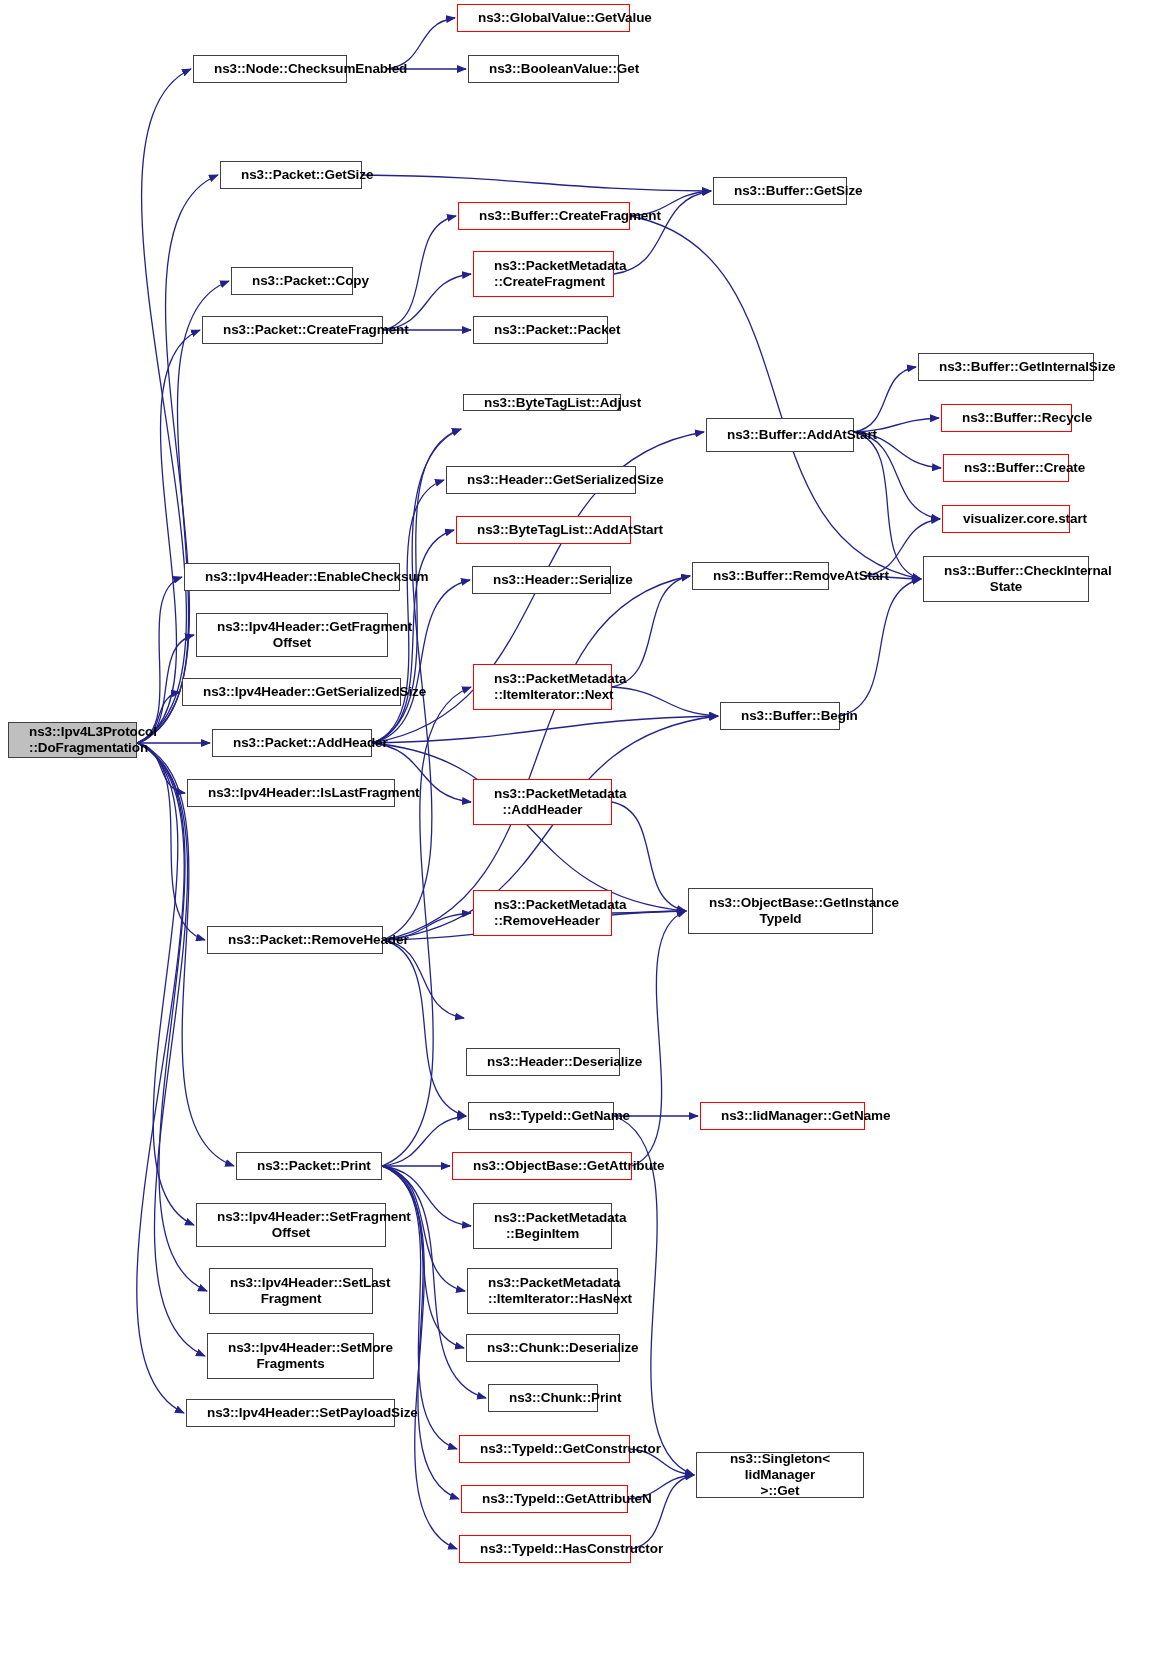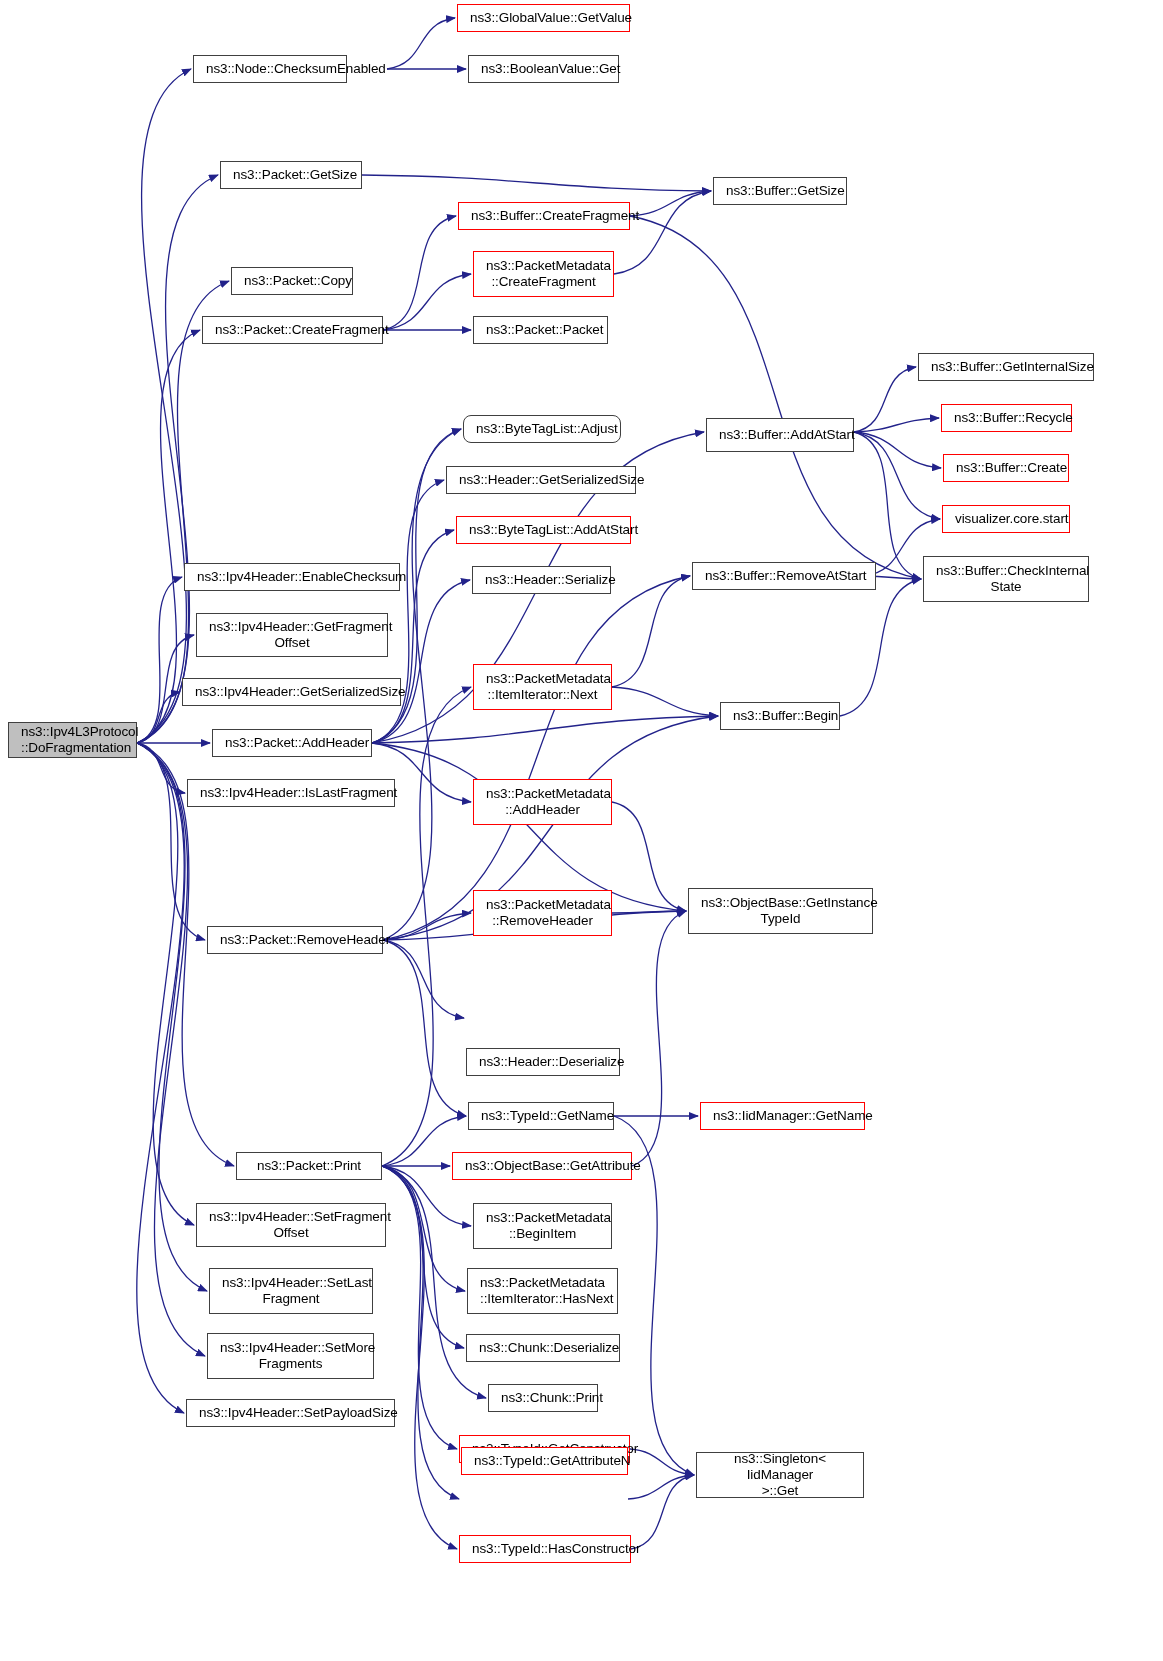--- a/index.html
+++ b/index.html
@@ -30,22 +30,23 @@
     align-items: center;
     justify-content: center;
     text-align: center;
     background: #ffffff;
     border: 1px solid #404040;
     font-size: 13.5px;
     line-height: 16px;
     color: #000000;
     letter-spacing: -0.1px;
     white-space: pre-line;
-    padding: 0 12px;
+    padding: 0 20px;
     z-index: 5;
+    font-weight: bold;
   }
   .node.red {
     border: 1px solid #ff0000;
   }
   .node.root {
     background: #bfbfbf;
     border: 1px solid #404040;
   }
   .node-label {
     display: block;
@@ -144,25 +145,25 @@
       <div class="node" style="left: 231px; top: 267px; width: 122px; height: 28px;"><span class="node-label">ns3::Packet::Copy</span></div>
       <div class="node red" style="left: 473px; top: 251px; width: 141px; height: 46px;"><span class="node-label">ns3::PacketMetadata
 ::CreateFragment</span></div>
       <div class="node" style="left: 202px; top: 316px; width: 181px; height: 28px;"><span class="node-label">ns3::Packet::CreateFragment</span></div>
       <div class="node" style="left: 473px; top: 316px; width: 135px; height: 28px;"><span class="node-label">ns3::Packet::Packet</span></div>
       <div class="node" style="left: 918px; top: 353px; width: 176px; height: 28px;"><span class="node-label">ns3::Buffer::GetInternalSize</span></div>
       <div class="node" style="left: 706px; top: 418px; width: 148px; height: 34px;"><span class="node-label">ns3::Buffer::AddAtStart</span></div>
       <div class="node red" style="left: 941px; top: 404px; width: 131px; height: 28px;"><span class="node-label">ns3::Buffer::Recycle</span></div>
       <div class="node red" style="left: 943px; top: 454px; width: 126px; height: 28px;"><span class="node-label">ns3::Buffer::Create</span></div>
       <div class="node red" style="left: 942px; top: 505px; width: 128px; height: 28px;"><span class="node-label">visualizer.core.start</span></div>
-      <div class="node" style="left: 463px; top: 415px; width: 158px; height: 28px; border-radius: 8px;"><span class="node-label">ns3::ByteTagList::Adjust</span></div>
+      <div class="node" style="left: 463px; top: 394px; width: 158px; height: 17px;"><span class="node-label">ns3::ByteTagList::Adjust</span></div>
       <div class="node" style="left: 446px; top: 466px; width: 190px; height: 28px;"><span class="node-label">ns3::Header::GetSerializedSize</span></div>
       <div class="node red" style="left: 456px; top: 516px; width: 175px; height: 28px;"><span class="node-label">ns3::ByteTagList::AddAtStart</span></div>
       <div class="node" style="left: 472px; top: 566px; width: 139px; height: 28px;"><span class="node-label">ns3::Header::Serialize</span></div>
-      <div class="node" style="left: 692px; top: 562px; width: 184px; height: 28px;"><span class="node-label">ns3::Buffer::RemoveAtStart</span></div>
+      <div class="node" style="left: 692px; top: 562px; width: 137px; height: 28px;"><span class="node-label">ns3::Buffer::RemoveAtStart</span></div>
       <div class="node" style="left: 923px; top: 556px; width: 166px; height: 46px;"><span class="node-label">ns3::Buffer::CheckInternal
 State</span></div>
       <div class="node" style="left: 184px; top: 563px; width: 216px; height: 28px;"><span class="node-label">ns3::Ipv4Header::EnableChecksum</span></div>
       <div class="node" style="left: 196px; top: 613px; width: 192px; height: 44px;"><span class="node-label">ns3::Ipv4Header::GetFragment
 Offset</span></div>
       <div class="node" style="left: 182px; top: 678px; width: 219px; height: 28px;"><span class="node-label">ns3::Ipv4Header::GetSerializedSize</span></div>
       <div class="node red" style="left: 473px; top: 664px; width: 139px; height: 46px;"><span class="node-label">ns3::PacketMetadata
 ::ItemIterator::Next</span></div>
       <div class="node" style="left: 720px; top: 702px; width: 120px; height: 28px;"><span class="node-label">ns3::Buffer::Begin</span></div>
       <div class="node" style="left: 212px; top: 729px; width: 160px; height: 28px;"><span class="node-label">ns3::Packet::AddHeader</span></div>
@@ -186,18 +187,18 @@
       <div class="node" style="left: 209px; top: 1268px; width: 164px; height: 46px; text-align: center;"><span class="node-label">ns3::Ipv4Header::SetLast
 Fragment</span></div>
       <div class="node" style="left: 467px; top: 1268px; width: 151px; height: 46px;"><span class="node-label">ns3::PacketMetadata
 ::ItemIterator::HasNext</span></div>
       <div class="node" style="left: 207px; top: 1333px; width: 167px; height: 46px;"><span class="node-label">ns3::Ipv4Header::SetMore
 Fragments</span></div>
       <div class="node" style="left: 466px; top: 1334px; width: 154px; height: 28px;"><span class="node-label">ns3::Chunk::Deserialize</span></div>
       <div class="node" style="left: 488px; top: 1384px; width: 110px; height: 28px;"><span class="node-label">ns3::Chunk::Print</span></div>
       <div class="node" style="left: 186px; top: 1399px; width: 209px; height: 28px;"><span class="node-label">ns3::Ipv4Header::SetPayloadSize</span></div>
       <div class="node red" style="left: 459px; top: 1435px; width: 171px; height: 28px;"><span class="node-label">ns3::TypeId::GetConstructor</span></div>
-      <div class="node red" style="left: 461px; top: 1447px; width: 167px; height: 28px;"><span class="node-label">ns3::TypeId::GetAttributeN</span></div>
+      <div class="node red" style="left: 461px; top: 1485px; width: 167px; height: 28px;"><span class="node-label">ns3::TypeId::GetAttributeN</span></div>
       <div class="node red" style="left: 459px; top: 1535px; width: 172px; height: 28px;"><span class="node-label">ns3::TypeId::HasConstructor</span></div>
       <div class="node" style="left: 696px; top: 1452px; width: 168px; height: 46px;"><span class="node-label">ns3::Singleton&lt; IidManager
 &gt;::Get</span></div>
     </div>
 </div>
 
 </body></html>

